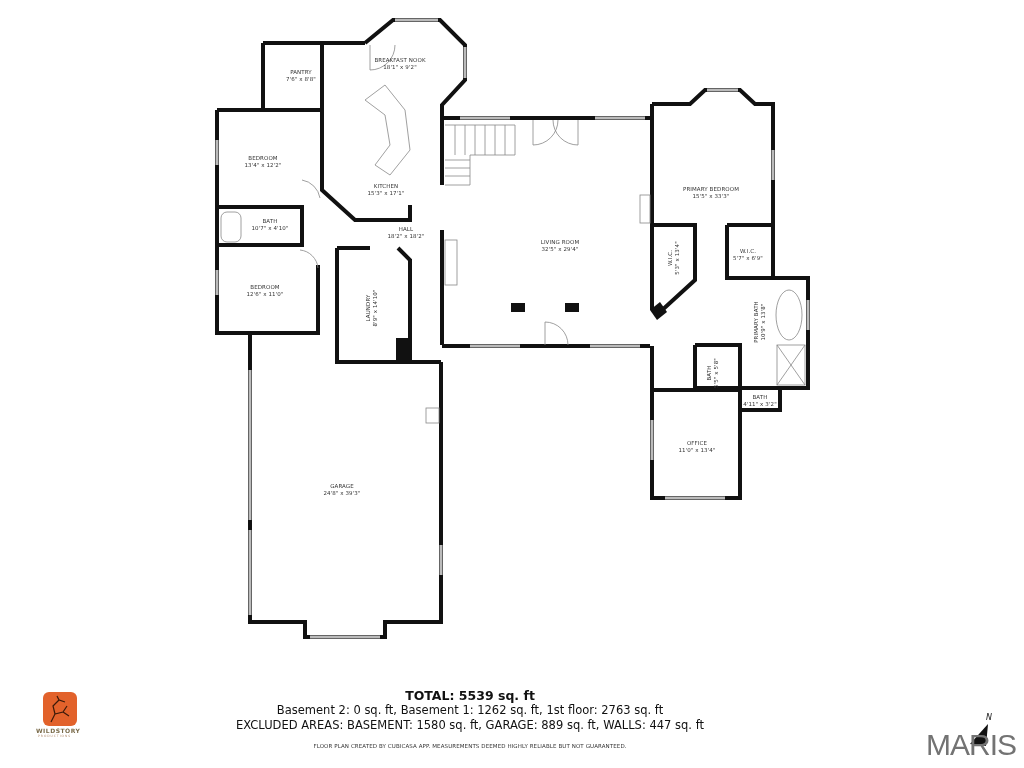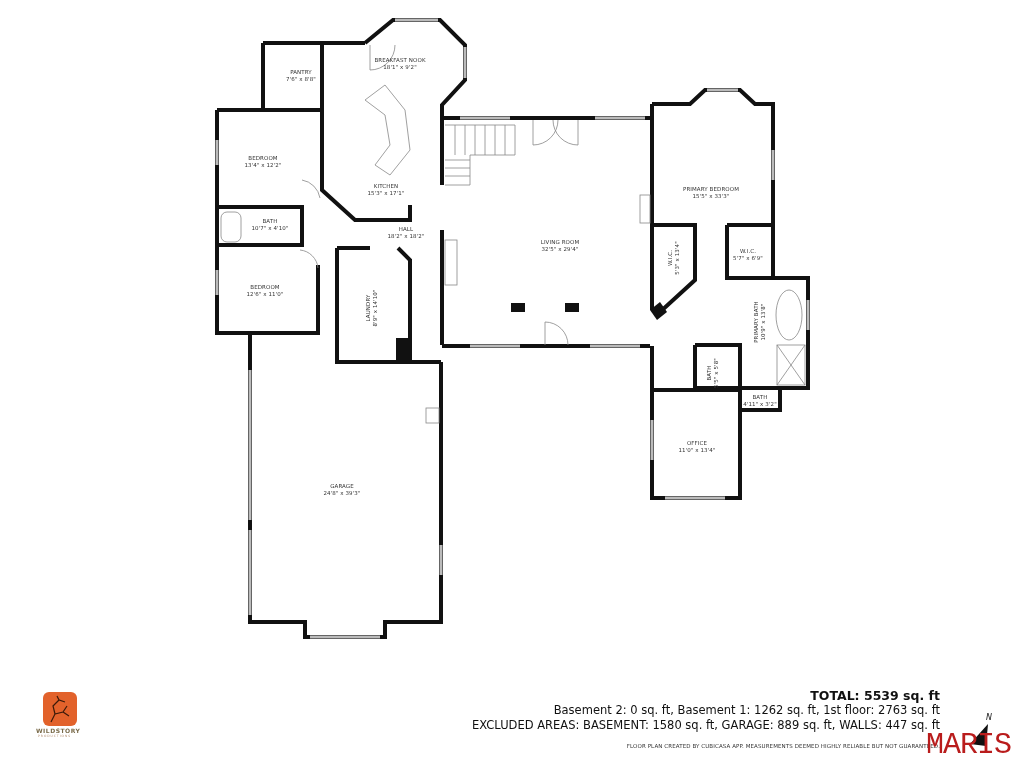--- a/index.html
+++ b/index.html
@@ -2,30 +2,30 @@
 <html><head>
 <meta charset="utf-8">
 <style>
   html, body { margin:0; padding:0; background:#ffffff; }
   body { width:1024px; height:768px; position:relative; overflow:hidden; font-family:"DejaVu Sans", sans-serif; }
   #plan { position:absolute; left:0; top:0; width:1024px; height:680px; }
   .room-label { position:absolute; text-align:center; color:#333; font-size:5.5px; line-height:7px; transform:translate(-50%,-50%); white-space:nowrap; letter-spacing:0.1px; }
   .room-label .rn { display:block; text-transform:uppercase; }
   .room-label .rd { display:block; }
   .vert { transform:translate(-50%,-50%) rotate(-90deg); }
-  .footer { position:absolute; left:0; width:940px; text-align:right; color:#111; font-family:"DejaVu Sans", sans-serif; }
+  .footer { position:absolute; left:0; width:940px; text-align:center; color:#111; font-family:"DejaVu Sans", sans-serif; }
   #total { top:688px; font-size:12.5px; font-weight:bold; }
   #line1 { top:703px; font-size:11.5px; }
   #line2 { top:718px; font-size:11.5px; }
   #disclaimer { top:743px; font-size:5.5px; color:#333; letter-spacing:0.1px; }
   #logo { position:absolute; left:42px; top:692px; width:54px; height:44px; }
   #logo-box { position:absolute; left:1px; top:0; width:34px; height:34px; border-radius:6px; background:#e2622b; }
   #logo-text { position:absolute; left:-6px; top:35px; font-size:6px; font-weight:bold; color:#7a6b4a; letter-spacing:0.5px; white-space:nowrap; }
   #logo-sub { position:absolute; left:-4px; top:42px; font-size:3px; color:#b08a6a; letter-spacing:1px; white-space:nowrap; }
-  #maris { position:absolute; left:926px; top:728px; font-family:Liberation Mono, monospace; font-size:30px; color:#b91c1c; letter-spacing:-1px; }
+  #maris { position:absolute; left:926px; top:728px; font-family:Liberation Sans, sans-serif; font-size:30px; color:#737373; letter-spacing:-1px; }
   #north { position:absolute; left:960px; top:710px; width:40px; height:40px; }
 </style>
 </head>
 <body>
 
 <svg id="plan" viewBox="0 0 1024 680" xmlns="http://www.w3.org/2000/svg">
   <g fill="none" stroke="#111" stroke-width="4" stroke-linejoin="miter">
 
     <path d="M263 43 L263 110 L320 110"></path>
     <path d="M263 43 L365 43"></path>

